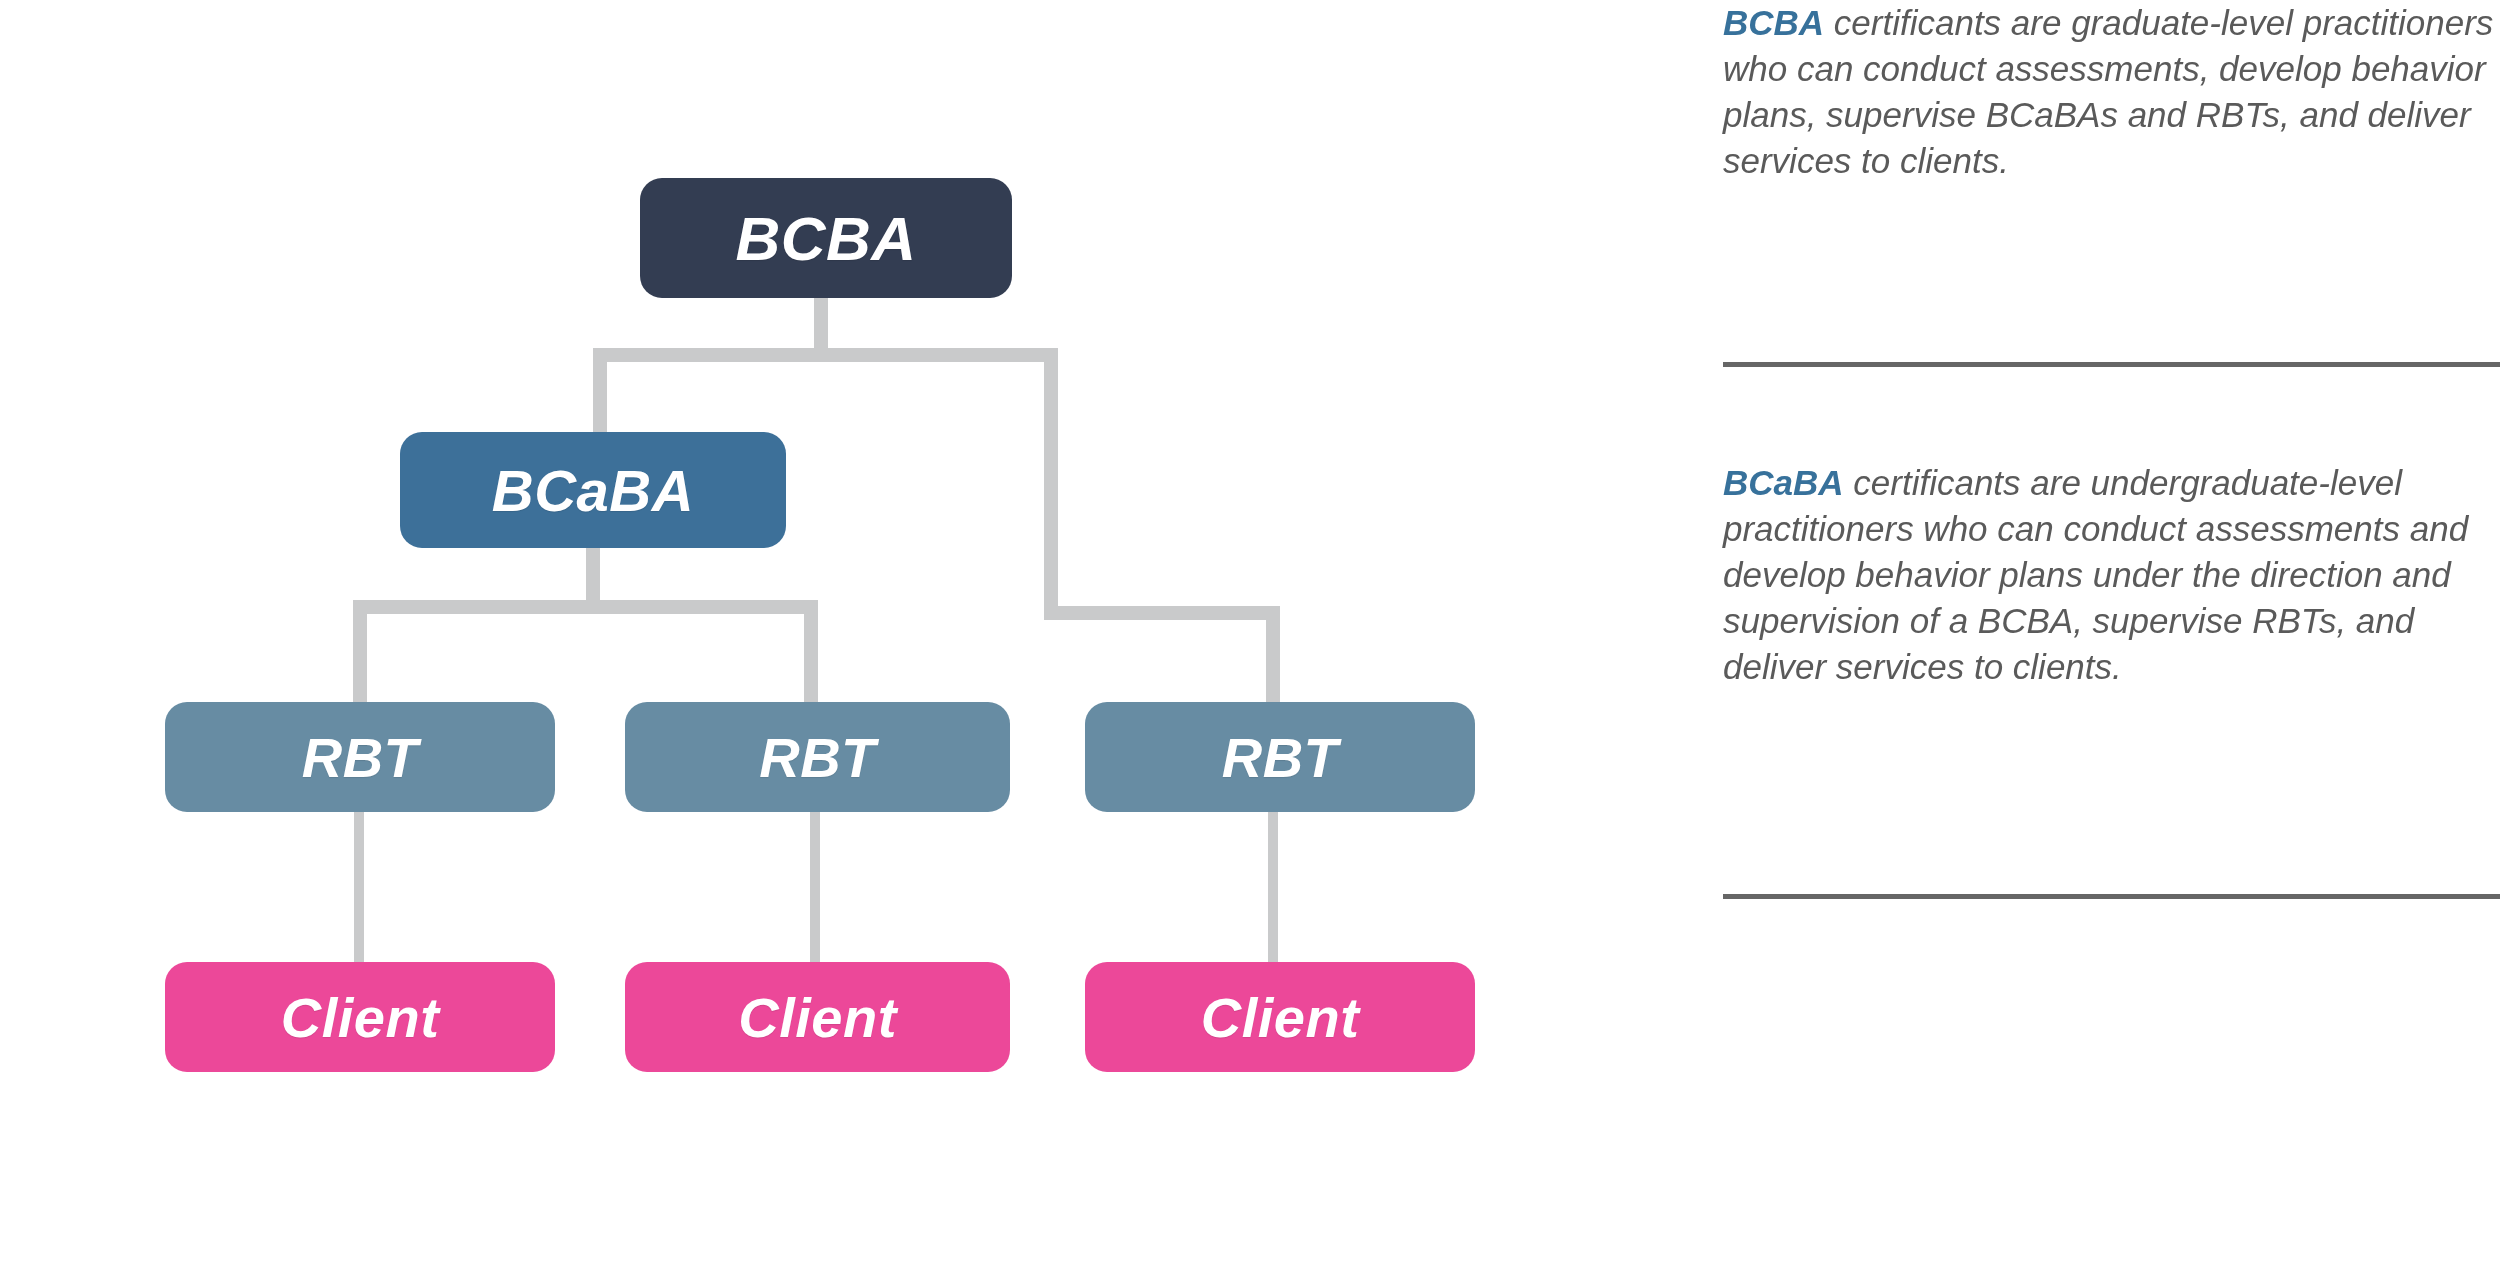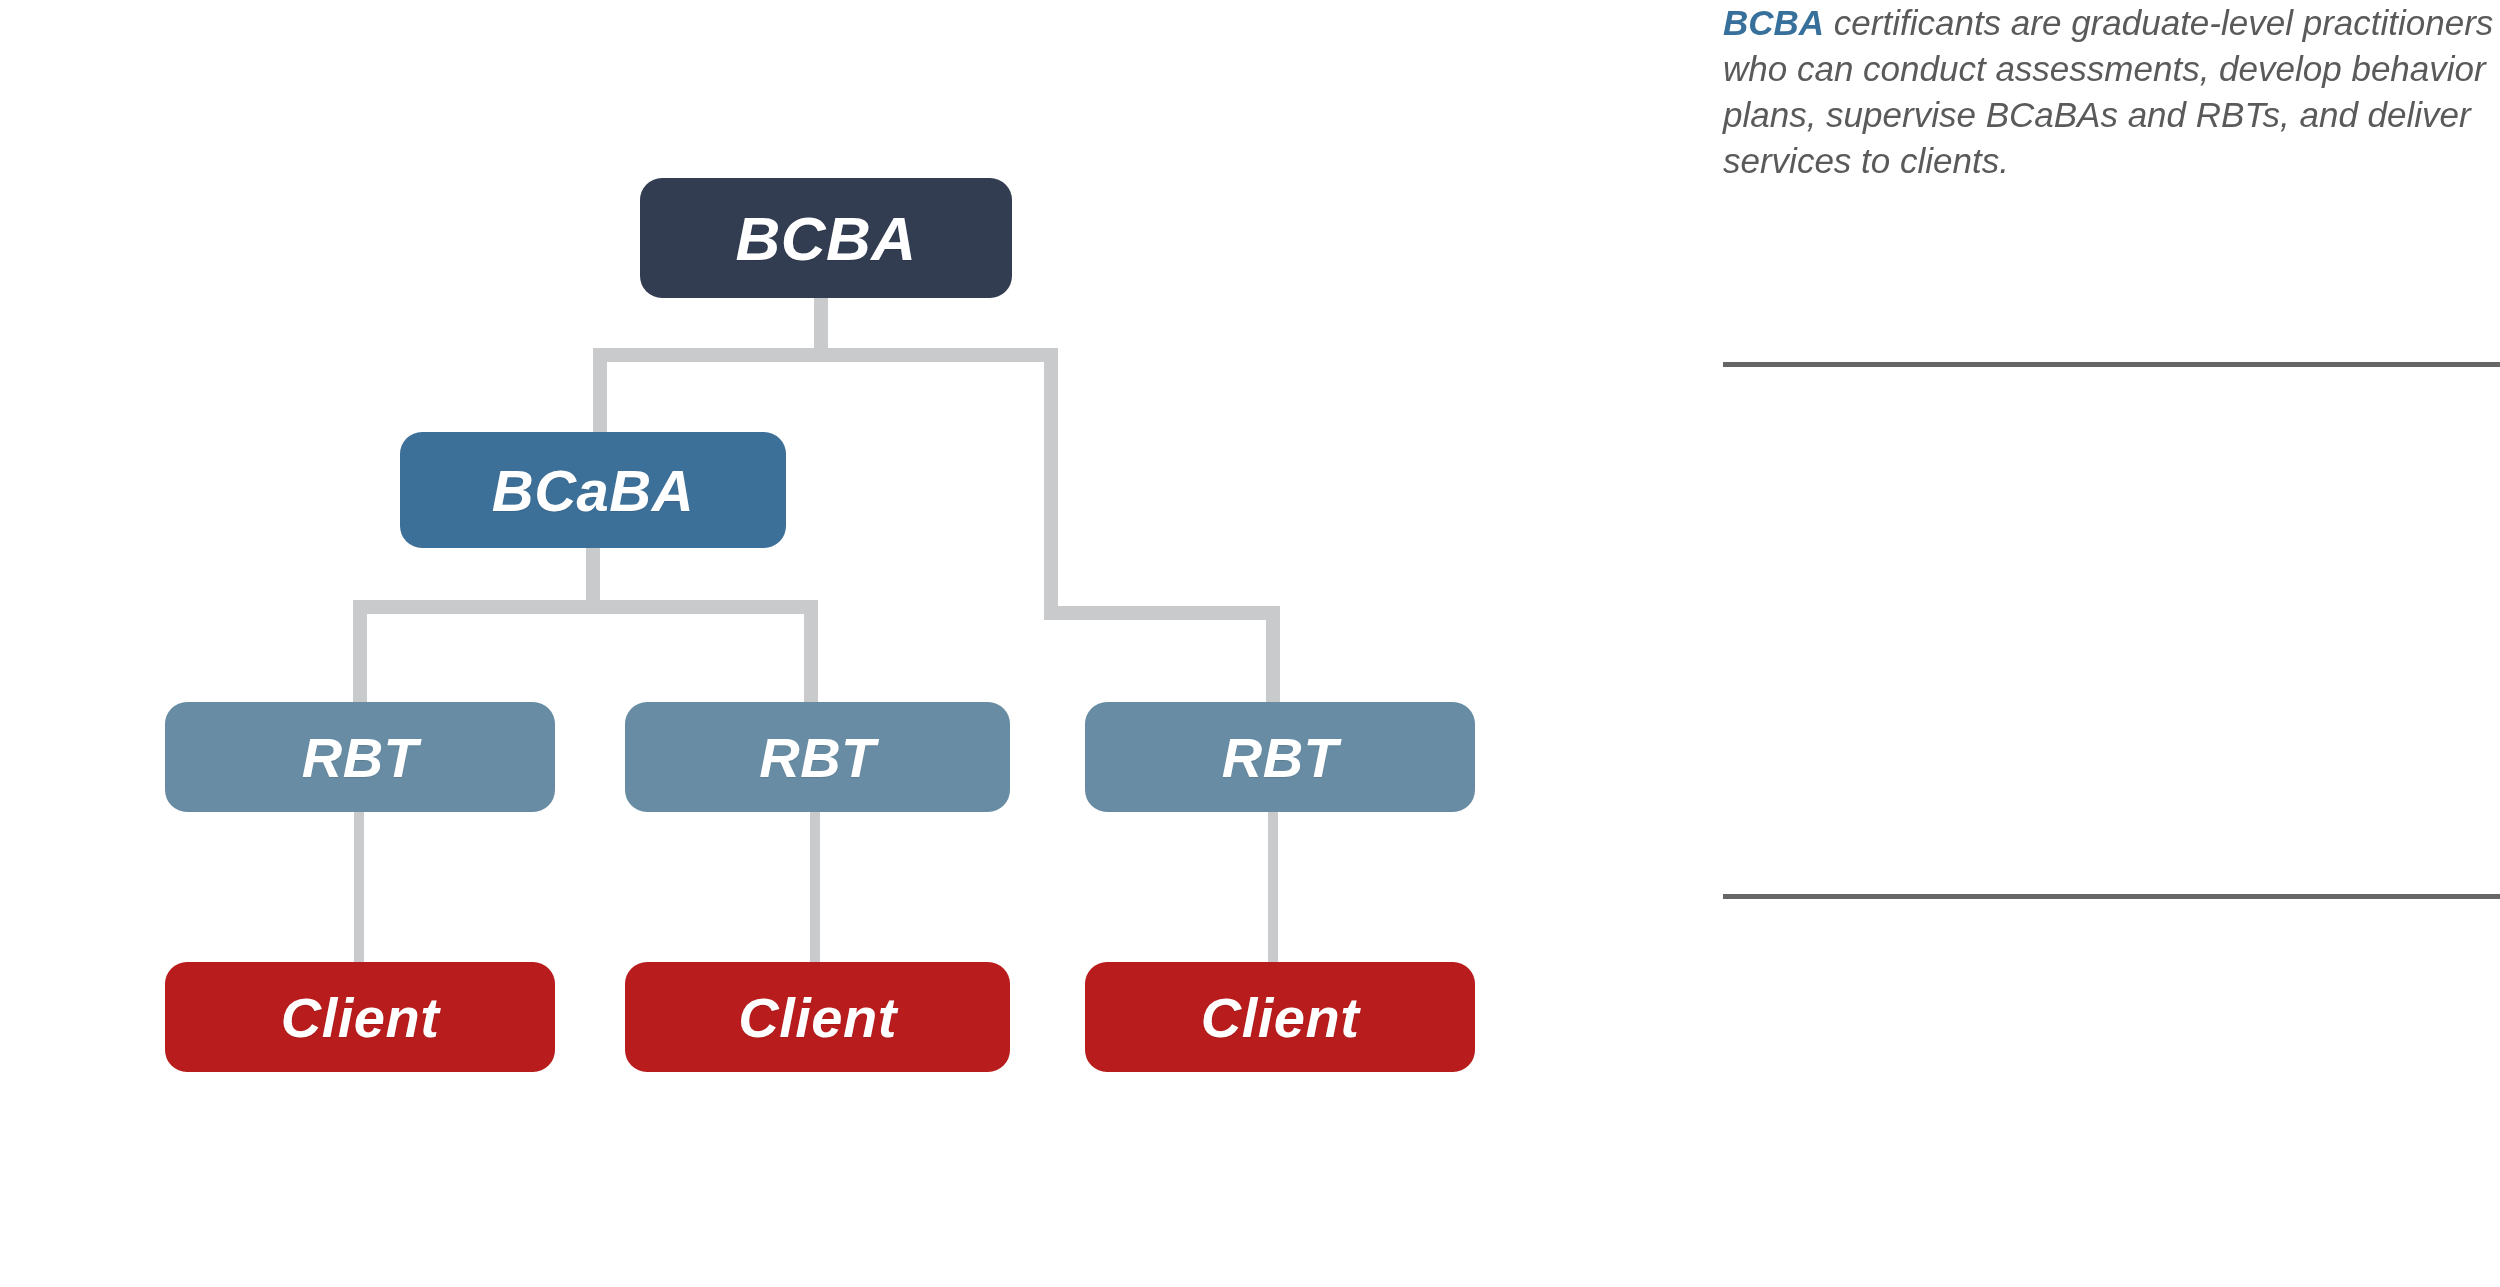--- a/index.html
+++ b/index.html
@@ -38,21 +38,21 @@
     font-style: italic;
     font-weight: bold;
     letter-spacing: 0.5px;
     white-space: nowrap;
     z-index: 5;
     text-shadow: 0 1px 1px rgba(0,0,0,0.10);
   }
   .node-bcba   { background: #333d52; }
   .node-bcaba  { background: #3d7099; }
   .node-rbt    { background: #678ca3; }
-  .node-client { background: #b91c1c; }
+  .node-client { background: #ec4899; }
 
   
   #descriptions {
     position: absolute;
     left: 1723px;
     top: 0;
     width: 790px;
     height: 951px;
   }
   .desc-block {
@@ -131,18 +131,21 @@
   </div>
 
   <div id="descriptions">
 
     <div class="desc-block" style="top:0px;">
       <span class="kw">BCBA</span><span> certificants are graduate-level practitioners who can conduct assessments, develop behavior plans, supervise BCaBAs and RBTs, and deliver services to clients.</span>
     </div>
 
     <div class="divider" style="top:362px;"></div>
 
+    <div class="desc-block" style="top:460px;">
+      <span class="kw">BCaBA</span><span> certificants are undergraduate-level practitioners who can conduct assessments and develop behavior plans under the direction and supervision of a BCBA, supervise RBTs, and deliver services to clients.</span>
+    </div>
 
     <div class="divider" style="top:894px;"></div>
 
   </div>
 
 </div>
 
 </body></html>

